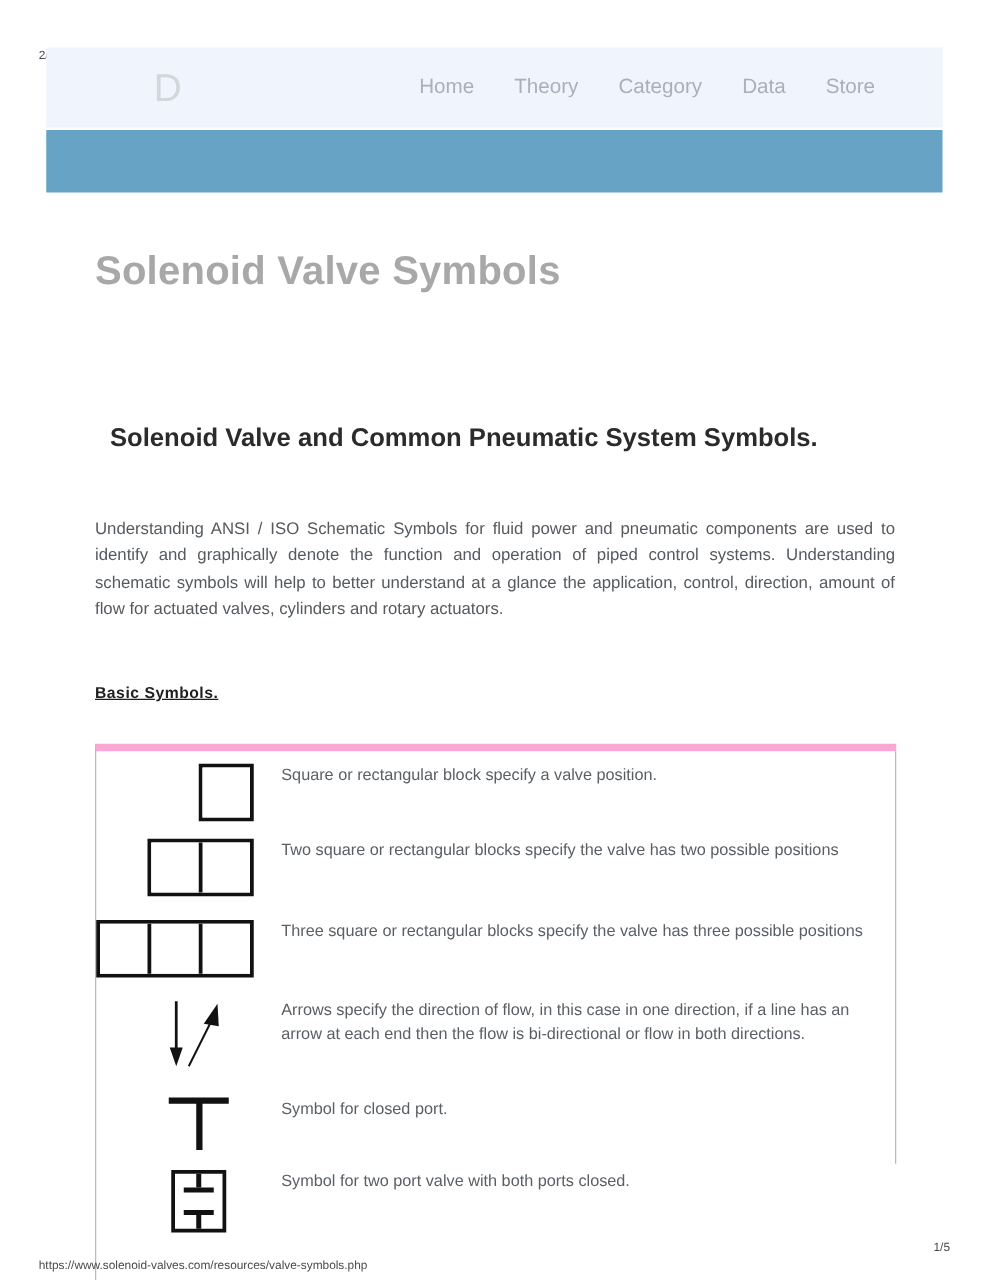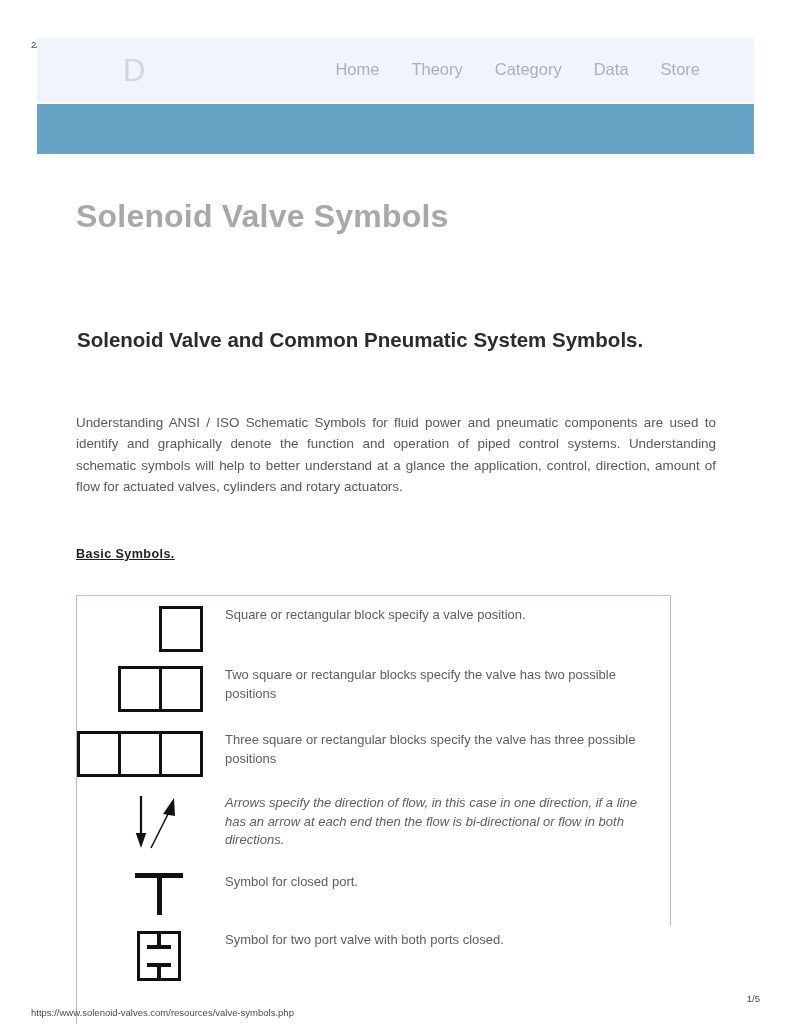--- a/index.html
+++ b/index.html
@@ -120,21 +120,21 @@
   }
   .page-title {
     margin: 0;
     font-size: 32px;
     font-weight: 700;
     color: #a8a8a8;
     letter-spacing: 0.2px;
     line-height: 1.25;
   }
   .section-heading {
-    margin: 1px;
+    margin: 12px;
     position: absolute;
     left: 0;
     top: 129px;
     width: 632px;
     font-size: 20.5px;
     font-weight: 700;
     color: #2b2b2b;
     line-height: 1.35;
   }
   .body-para {
@@ -158,24 +158,24 @@
     color: #1f1f1f;
     letter-spacing: 0.4px;
     text-decoration: underline;
   }
 
   
   .symbols-table {
     position: absolute;
     left: 76px;
     top: 595px;
-    width: 595px;
+    width: 641px;
     height: 429px;
     border-left: 1px solid #b9b9b9;
-    border-top: 1px solid #f9a8d4;
+    border-top: 6px solid #f9a8d4;
     box-sizing: border-box;
   }
   .symbols-table .right-rule {
     position: absolute;
     right: 0;
     top: 0;
     width: 1px;
     height: 330px;
     background: #b9b9b9;
   }
@@ -330,21 +330,21 @@
     <div class="sym-cell">
       <span class="glyph-blocks" style="margin-right:22px;">
           <i></i>
           <i></i>
           <i></i>
         </span>
     </div>
     <div class="sym-desc">Three square or rectangular blocks specify the valve has three possible positions</div>
   </div>
 
-  <div class="sym-row" style="top:198px;font-style:italic;">
+  <div class="sym-row" style="top:198px;">
     <div class="sym-cell">
       <span class="glyph-arrows" style="margin-right:38px;">
         <svg width="56" height="58" viewBox="0 0 56 58" xmlns="http://www.w3.org/2000/svg">
           <line x1="10" y1="2" x2="10" y2="44" stroke="#111" stroke-width="2.2"></line>
           <polygon points="10,54 4.8,39 15.2,39" fill="#111"></polygon>
           <line x1="20" y1="54" x2="40" y2="14" stroke="#111" stroke-width="1.6"></line>
           <polygon points="43,4 32,20 44,22" fill="#111"></polygon>
         </svg>
       </span>
     </div>

